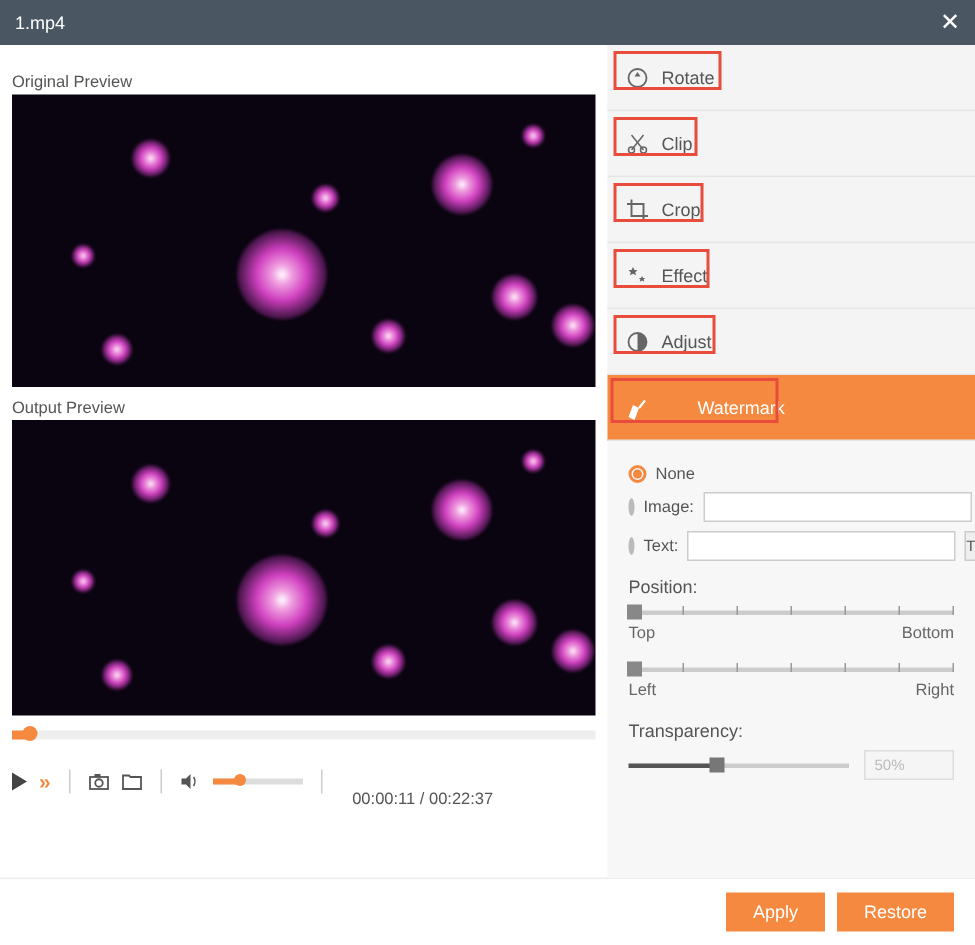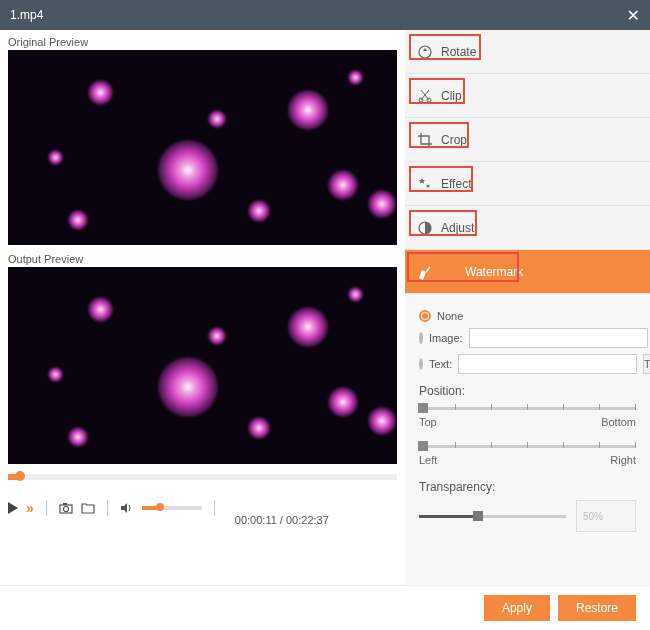--- a/index.html
+++ b/index.html
@@ -3,21 +3,21 @@
 <meta charset="utf-8">
 <style>
 * { box-sizing: border-box; margin: 0; padding: 0; }
 body { font-family: Arial, sans-serif; font-size: 12px; background: #fff; width: 650px; height: 630px; overflow: hidden; }
 .titlebar { background: #4a5662; color: #fff; height: 30px; display: flex; align-items: center; padding: 0 10px; justify-content: space-between; }
 .titlebar-title { font-size: 12px; }
 .close-btn { cursor: pointer; font-size: 16px; }
 .main { display: flex; height: 555px; }
 .left { width: 405px; padding: 4px 8px 0 8px; }
 .right { width: 245px; background: #f7f7f7; }
-.section-label { font-size: 11px; color: #555; padding: 2px 0; }
+.section-label { font-size: 11px; color: #555; padding: 2px 0; margin-top: 13px; }
 .preview { width: 100%; height: 195px; background: #0a0410; position: relative; overflow: hidden; }
 .preview.small { height: 197px; }
 .particle { position: absolute; border-radius: 50%; background: radial-gradient(circle, #fff 0%, #f0a0e0 15%, #d040c0 40%, rgba(180,50,180,0.3) 70%, transparent 100%); filter: blur(1px); }
 .playback { margin-top: 10px; }
 .seek { height: 6px; background: #eee; position: relative; margin: 6px 0 10px; }
 .seek-fill { height: 100%; background: #f5893f; width: 3%; }
 .seek-thumb { position: absolute; top: -3px; left: 3%; width: 10px; height: 10px; border-radius: 50%; background: #f5893f; margin-left: -5px; }
 .controls { display: flex; align-items: center; gap: 8px; font-size: 11px; color: #555; }
 .sep { width: 1px; height: 16px; background: #ccc; margin: 0 4px; }
 .ctrl-icon { cursor: pointer; display: inline-flex; }
@@ -39,21 +39,21 @@
 .radio.checked::after { content: ''; width: 6px; height: 6px; background: #f5893f; border-radius: 50%; }
 .input-box { flex: 1; height: 20px; border: 1px solid #ccc; background: #fff; }
 .small-btn { width: 20px; height: 20px; border: 1px solid #ccc; background: #eee; cursor: pointer; display: inline-flex; align-items: center; justify-content: center; font-size: 10px; }
 .panel-label { margin: 10px 0 6px; font-size: 12px; }
 .h-slider { height: 8px; margin: 4px 0; position: relative; }
 .h-track { height: 3px; background: #ccc; position: absolute; top: 3px; width: 100%; }
 .h-ticks { position: absolute; width: 100%; top: 0; display: flex; justify-content: space-between; }
 .h-tick { width: 1px; height: 6px; background: #999; }
 .h-thumb { position: absolute; width: 10px; height: 10px; background: #888; top: -1px; margin-left: -5px; }
 .h-labels { display: flex; justify-content: space-between; font-size: 11px; color: #666; margin-top: 4px; }
-.spinner { width: 60px; height: 32px; border: 1px solid #ddd; background: #f5f5f5; color: #bbb; display: flex; align-items: center; padding: 0 6px; font-size: 10px; }
+.spinner { width: 60px; height: 20px; border: 1px solid #ddd; background: #f5f5f5; color: #bbb; display: flex; align-items: center; padding: 0 6px; font-size: 10px; }
 .trans-row { display: flex; align-items: center; gap: 10px; }
 .trans-slider { flex: 1; }
 .footer { height: 45px; display: flex; align-items: center; justify-content: flex-end; gap: 8px; padding: 0 14px; border-top: 1px solid #eee; }
 .btn { height: 26px; padding: 0 18px; border: none; color: #fff; font-size: 12px; cursor: pointer; background: #f5893f; }
 </style>
 </head>
 <body>
 
 <div class="titlebar">
   <span class="titlebar-title">1.mp4</span>

